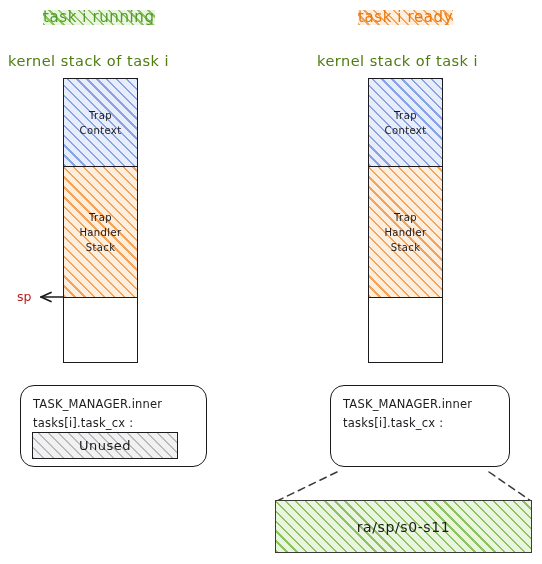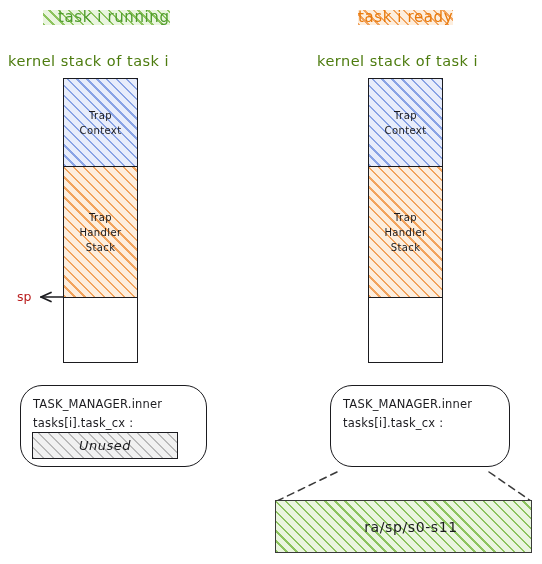--- a/index.html
+++ b/index.html
@@ -46,44 +46,42 @@
   .white{background:#ffffff;}
 
   
   .sp-label{font-size:12.5px;color:#b91c1c;}
   .sp-arrow{position:absolute;}
 
   
   .card{
     position:absolute;box-sizing:border-box;
     border:1.6px solid #1b1b1f;
-    border-radius:22px;
+    border-radius:14px;
     background:#ffffff;
   }
   .card .ln{
     position:absolute;left:12px;white-space:nowrap;
     font-size:11.5px;color:#1b1b1f;letter-spacing:.2px;
   }
   .chip{
     position:absolute;box-sizing:border-box;
     border:1.6px solid #1b1b1f;
     display:flex;align-items:center;justify-content:center;
     font-size:13px;color:#1b1b1f;letter-spacing:.5px;
   }
   .gray{
     background-color:#f1f1f1;
     background-image:repeating-linear-gradient(45deg,
        rgba(140,140,140,.55) 0 1.4px, rgba(0,0,0,0) 1.4px 7px);
-    font-style:italic;
   }
   .green{
     background-color:#eaf5df;
     background-image:repeating-linear-gradient(45deg,
        rgba(130,190,80,.9) 0 1.6px, rgba(0,0,0,0) 1.6px 7px);
-    padding-left:15px;
   }
   .bigbar{
     position:absolute;box-sizing:border-box;
     border:1.6px solid #3a3a3a;
     display:flex;align-items:center;justify-content:center;
     font-size:14px;color:#1b1b1f;letter-spacing:.6px;
   }
   svg{position:absolute;left:0;top:0;overflow:visible;}
 </style>
 </head>

